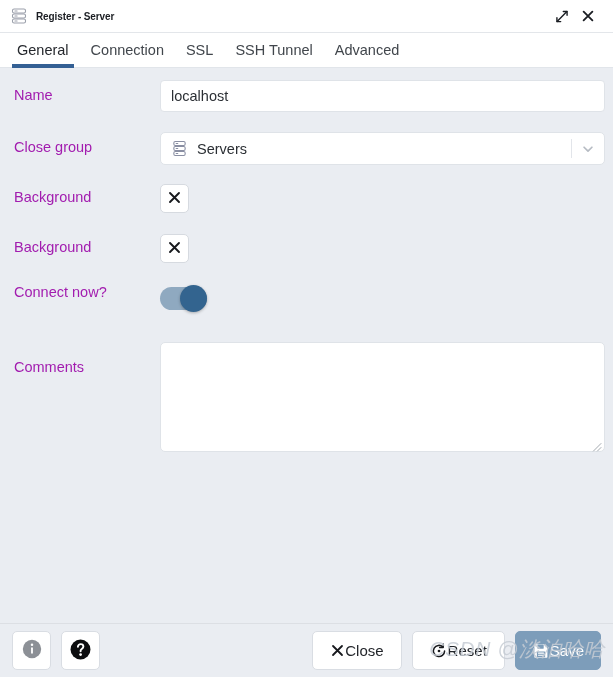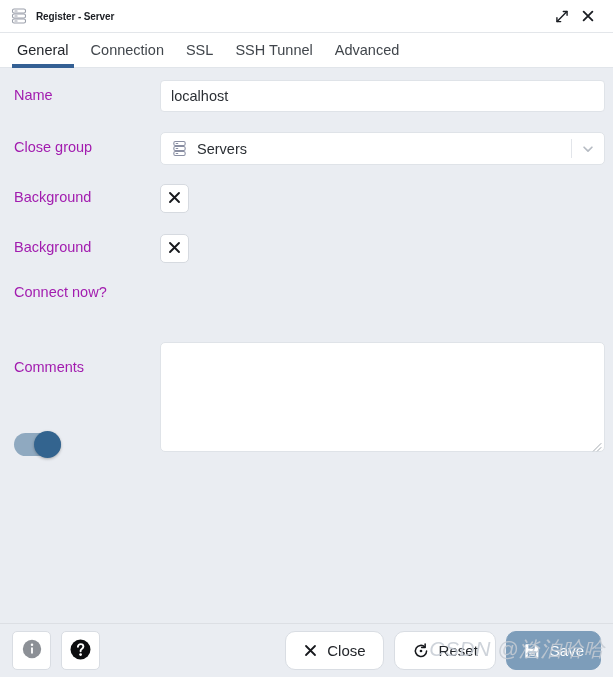--- a/index.html
+++ b/index.html
@@ -86,21 +86,21 @@
     color: #a21caf;
     line-height: 17px;
     padding-top: 6px;
   }
   .field-control { flex: 1 1 auto; min-width: 0; }
 
   .row-name    { height: 36px; margin-top: 12px; }
   .row-group   { height: 36px; margin-top: 16px; }
   .row-bg      { height: 34px; margin-top: 16px; }
   .row-fg      { height: 34px; margin-top: 16px; }
-  .row-connect { height: 40px; margin-top: 14px; flex-direction: column; }
+  .row-connect { height: 40px; margin-top: 14px; }
   .row-comments{ margin-top: 20px; }
 
   .row-name .field-label,
   .row-group .field-label { padding-top: 7px; }
   .row-bg .field-label,
   .row-fg .field-label { padding-top: 5px; }
   .row-connect .field-label { padding-top: 2px; width: 146px; }
   .row-comments .field-label { padding-top: 17px; }
 
   
@@ -215,23 +215,22 @@
     border: 1px solid #d9dde3;
     border-radius: 5px;
     display: flex; align-items: center; justify-content: center;
     cursor: pointer;
     padding: 0;
   }
   .action-btn {
     height: 39px;
     background: #ffffff;
     border: 1px solid #d9dde3;
-    border-radius: 10px;
+    border-radius: 5px;
     display: flex; align-items: center; justify-content: center;
-    gap: 9px;
     padding: 0 17px;
     font-family: "Liberation Sans", sans-serif;
     font-size: 15px;
     color: #22252a;
     cursor: pointer;
   }
   .action-btn.primary {
     background: #7d9dba;
     border-color: #7d9dba;
     color: #ffffff;

